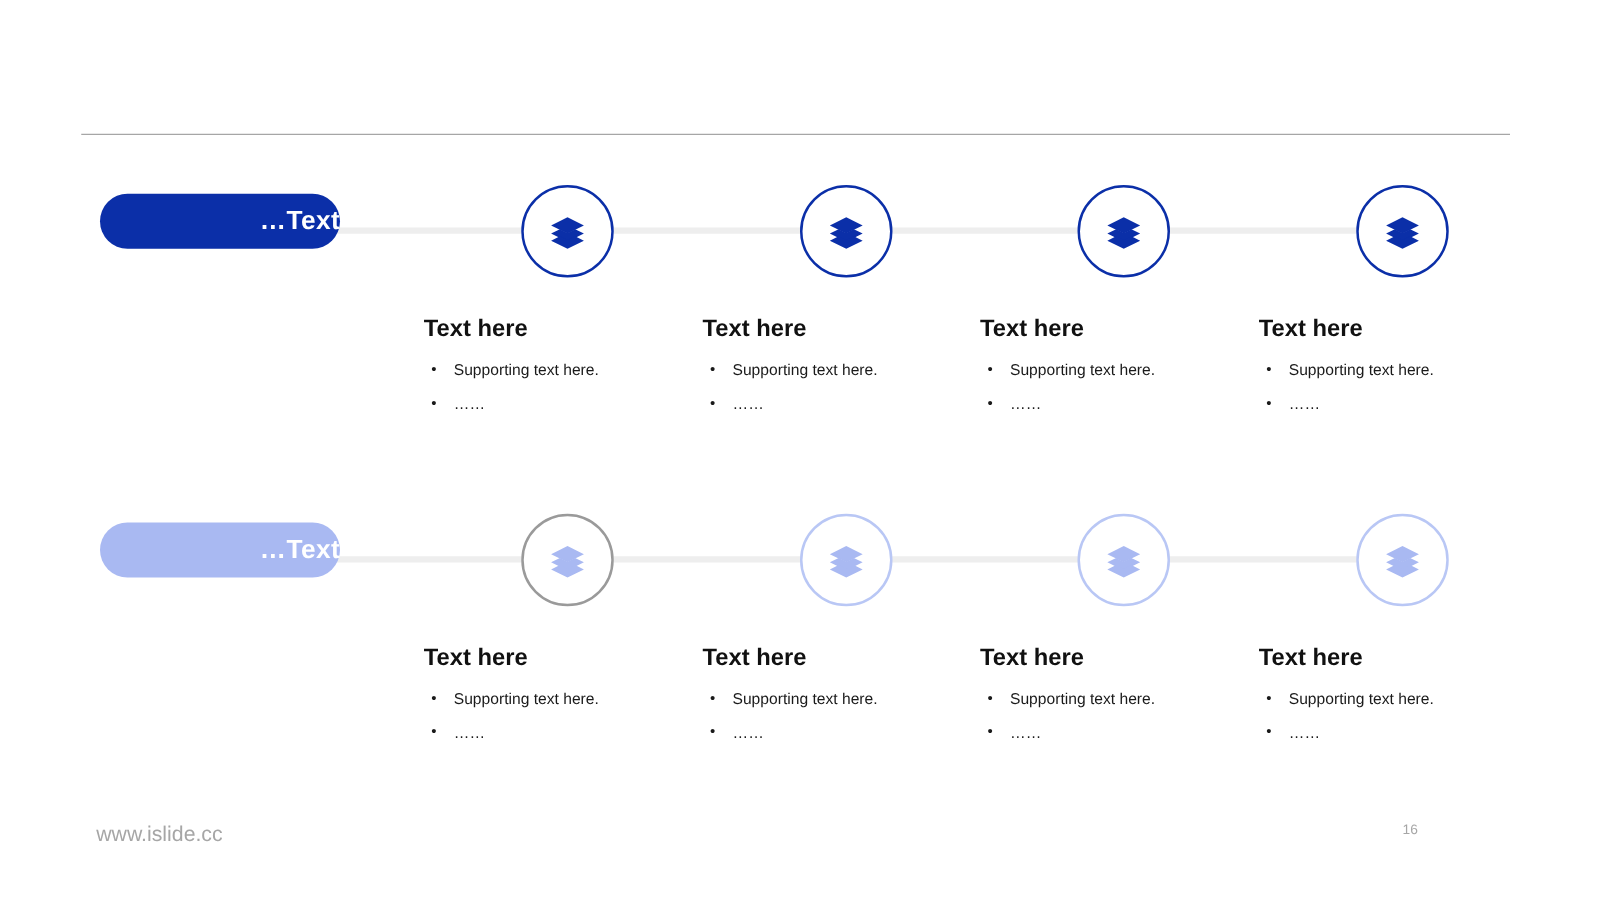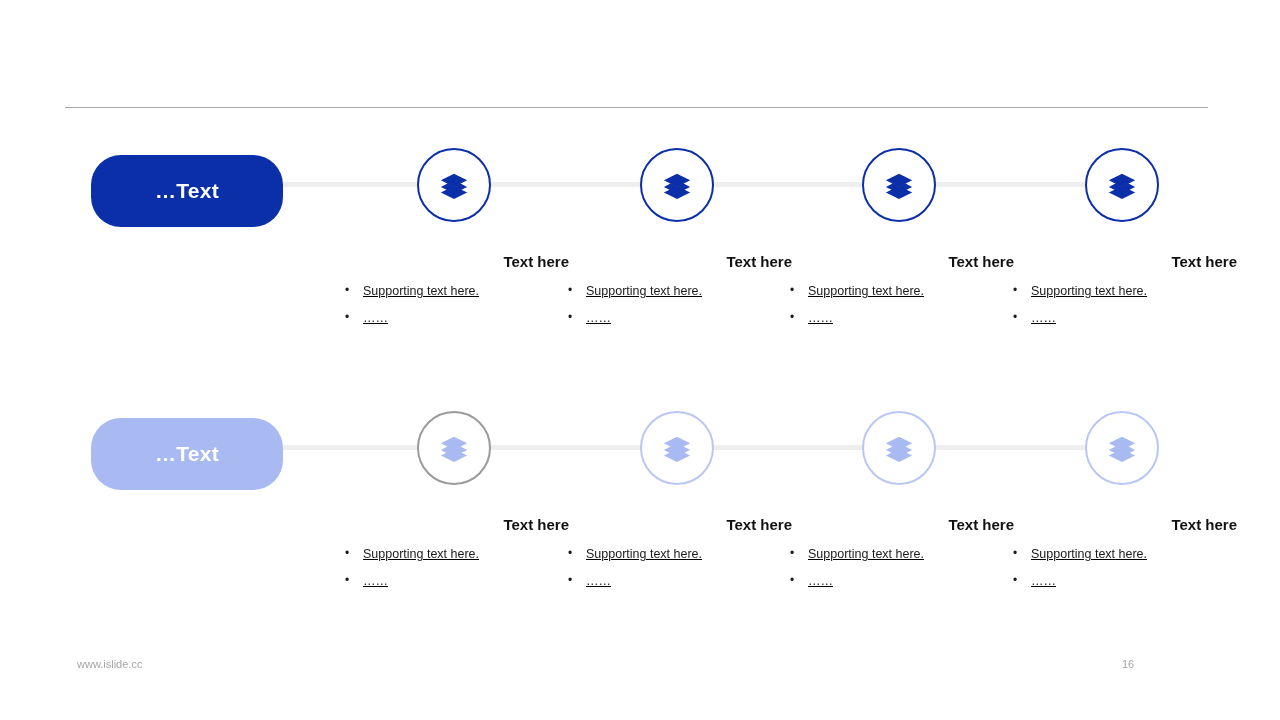--- a/index.html
+++ b/index.html
@@ -46,28 +46,28 @@
     top: 34px;
     width: 883px;
     height: 5px;
     background: #eeeeee;
     border-radius: 1px;
   }
 
   
   .pill {
     position: absolute;
-    left: 91px;
+    left: 80px;
     top: 7px;
     width: 192px;
-    height: 72px;
+    height: 44px;
     border-radius: 30px;
     display: flex;
     align-items: center;
-    justify-content: center;
+    justify-content: flex-end;
     box-sizing: border-box;
     z-index: 3;
   }
   .pill-label {
     color: #ffffff;
     font-size: 21px;
     font-weight: bold;
     letter-spacing: 0.3px;
     white-space: nowrap;
   }
@@ -94,32 +94,31 @@
 
   .node-icon { width: 30px; height: 30px; display: block; }
 
   
   .textblock {
     position: absolute;
     width: 230px;
     z-index: 1;
   }
   .tb-title {
-    text-align: right;
-    font-size: 15px;
+    text-align: left;
+    font-size: 19px;
     font-weight: bold;
     color: #111111;
     margin: 0 0 14px 0;
     white-space: nowrap;
   }
   .tb-list {
     list-style: none;
     margin: 0;
     padding: 0;
-    text-decoration: underline;
   }
   .tb-item {
     position: relative;
     padding-left: 24px;
     font-size: 12.5px;
     color: #1a1a1a;
     line-height: 14px;
     margin-bottom: 13px;
     white-space: nowrap;
   }
@@ -130,21 +129,21 @@
     top: -1px;
     font-size: 12px;
     color: #1a1a1a;
   }
 
   
   .footer-url {
     position: absolute;
     left: 77px;
     top: 658px;
-    font-size: 11px;
+    font-size: 17px;
     color: #a6a6a6;
     text-align: right;
   }
   .footer-page {
     position: absolute;
     left: 1122px;
     top: 658px;
     font-size: 11px;
     color: #a6a6a6;
   }

